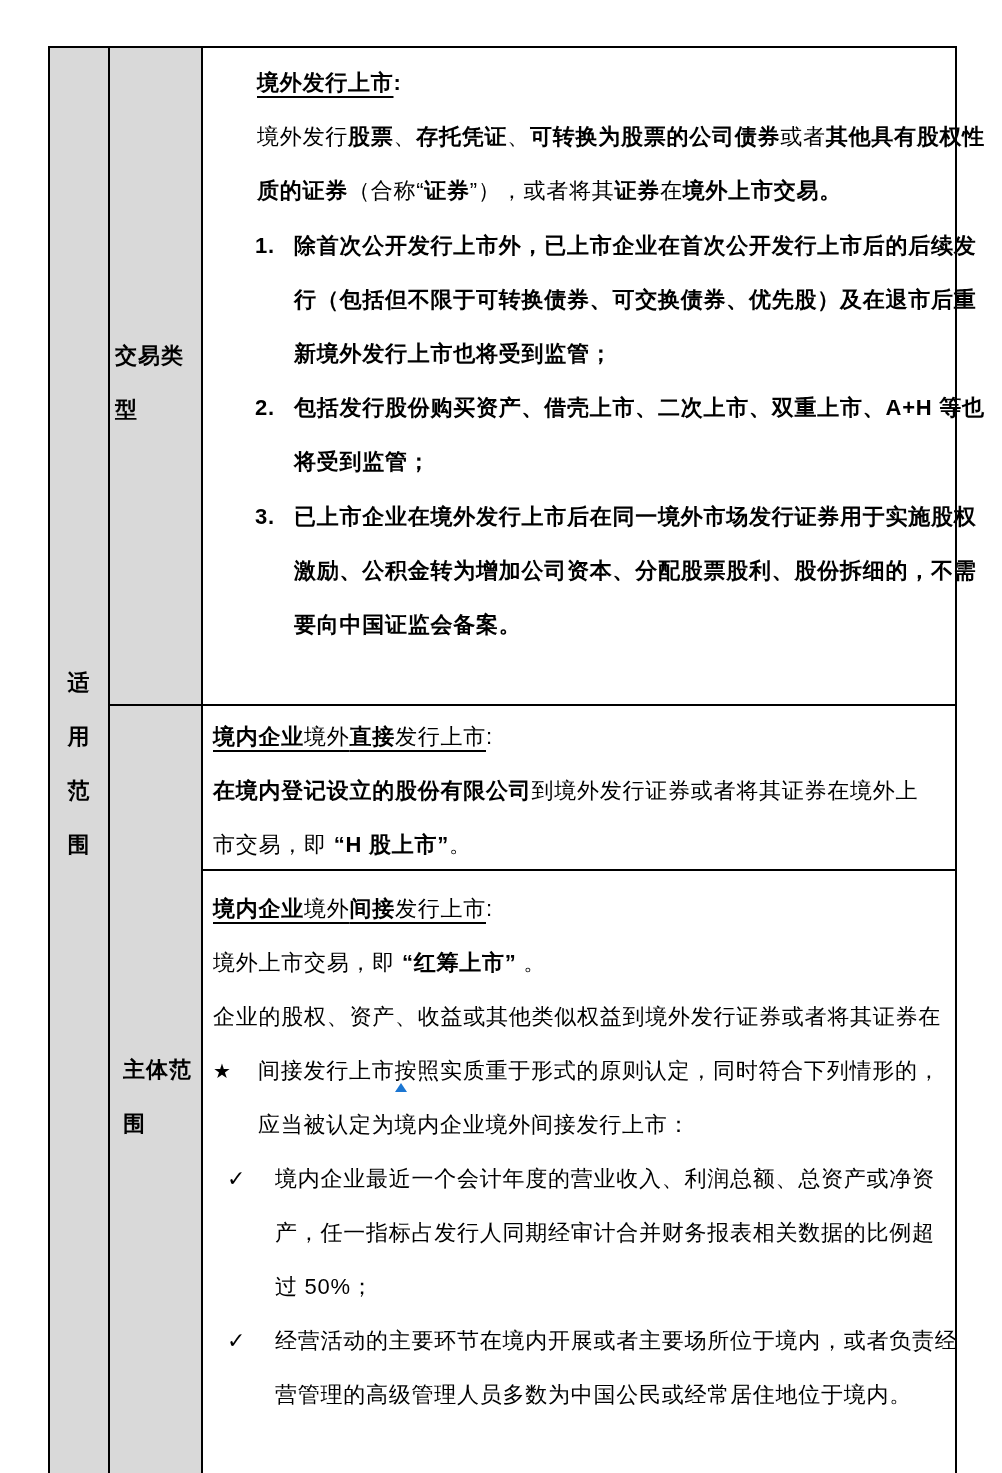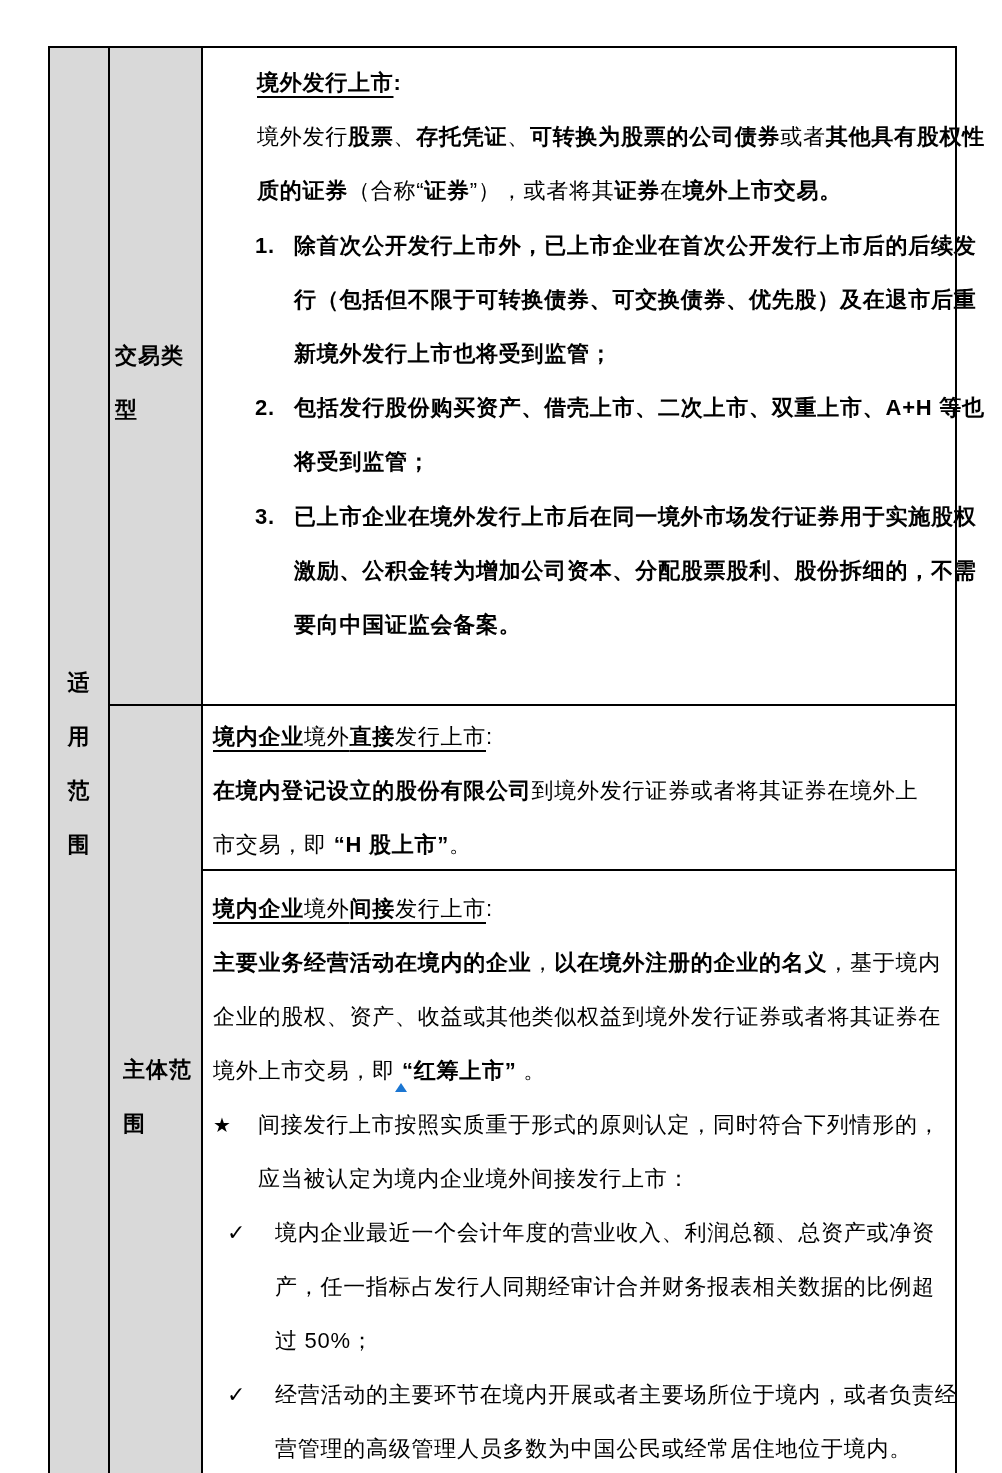--- a/index.html
+++ b/index.html
@@ -89,23 +89,22 @@
       </div>
 
     <div class="content r2">
         <div class="line plain"><span class="b u">境内企业</span><span class="u">境外</span><span class="b u">直接</span><span class="u">发行上市</span><span>:</span></div>
         <div class="line plain"><span class="b">在境内登记设立的股份有限公司</span><span>到境外发行证券或者将其证券在境外上</span></div>
         <div class="line plain"><span>市交易，即 </span><span class="b">“H 股上市”</span><span>。</span></div>
       </div>
 
     <div class="content r3">
         <div class="line plain"><span class="b u">境内企业</span><span class="u">境外</span><span class="b u">间接</span><span class="u">发行上市</span><span>:</span></div>
-        <div class="line plain"><span class="b">主要业务经营活动在境内的企业</span><span>，</span><span class="b">以在境外注册的企业的名义</span><span>，基于境内</span></div>
+        <div class="line plain"><span>境外上市交易，即 </span><span class="b">“红筹上市”</span><span> 。</span></div>
         <div class="line plain"><span>企业的股权、资产、收益或其他类似权益到境外发行证券或者将其证券在</span></div>
-        <div class="line plain"><span>境外上市交易，即 </span><span class="b">“红筹上市”</span><span> 。</span></div>
         <div class="line star"><span class="marker">★</span><span>间接发行上市按照实质重于形式的原则认定，同时符合下列情形的，</span></div>
         <div class="line star cont"><span>应当被认定为境内企业境外间接发行上市：</span></div>
         <div class="line check"><span class="marker">✓</span><span>境内企业最近一个会计年度的营业收入、利润总额、总资产或净资</span></div>
         <div class="line check cont"><span>产，任一指标占发行人同期经审计合并财务报表相关数据的比例超</span></div>
         <div class="line check cont"><span>过 50%；</span></div>
         <div class="line check"><span class="marker">✓</span><span>经营活动的主要环节在境内开展或者主要场所位于境内，或者负责经</span></div>
         <div class="line check cont"><span>营管理的高级管理人员多数为中国公民或经常居住地位于境内。</span></div>
       </div>
 
     <div class="caret" style="border-bottom-color: rgb(27, 118, 210);"></div>

